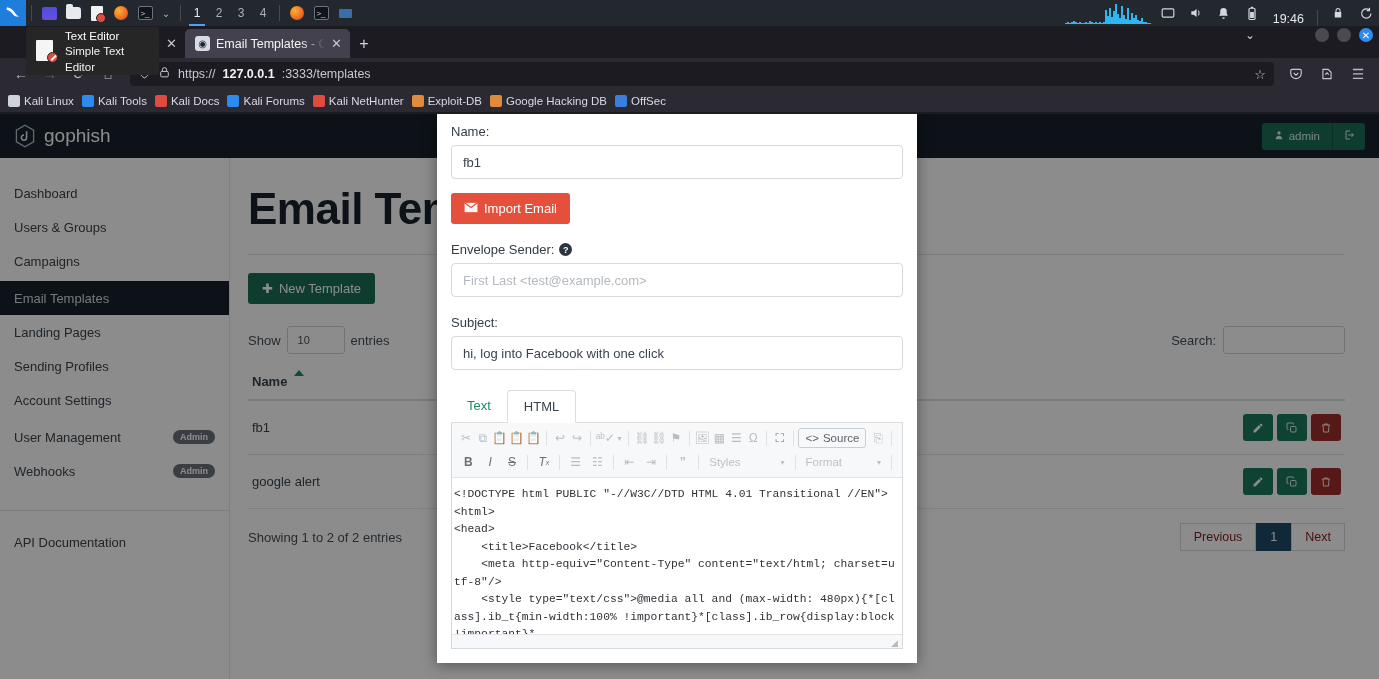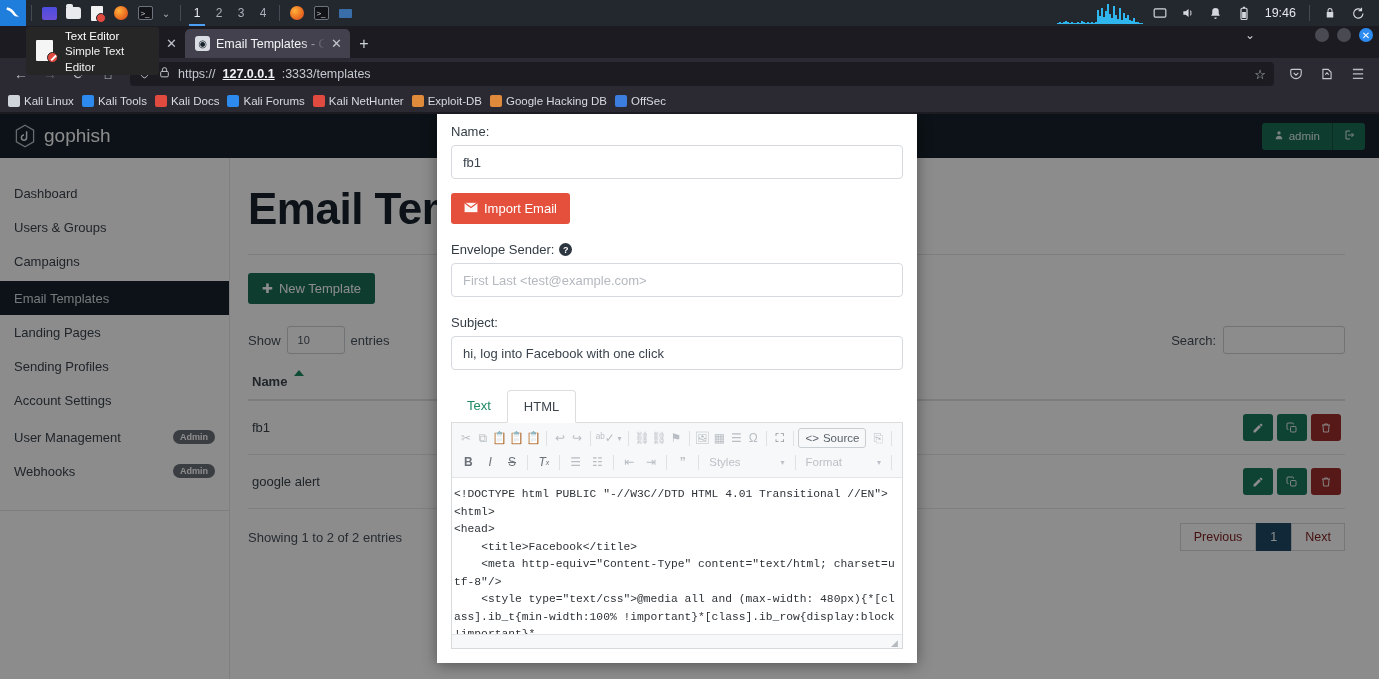--- a/index.html
+++ b/index.html
@@ -36,21 +36,21 @@
   .ico-fox { width: 14px; height: 14px; border-radius: 50%;
     background: radial-gradient(circle at 35% 35%, #ffb03a 0%, #ef7c27 45%, #d6431b 100%); }
   .ico-term { width: 15px; height: 14px; background: #111318; border: 1px solid #6d737d; border-radius: 2px;
      color:#d6d9de; font-size:8px; display:flex; align-items:center; justify-content:center;}
   .wkspaces { display: flex; align-items: center; height: 26px; }
   .wk { width: 22px; height: 26px; display: flex; align-items: center; justify-content: center;
         font-size: 12px; color: #a9b0ba; position: relative; }
   .wk.active { color: #eceff3; }
   .wk.active:after { content:""; position:absolute; bottom:0; left:3px; right:3px; height:2px; background:#4d9ef5; }
   .panel-spacer { flex: 1; }
-  .panel-right { display: flex; align-items: center; height: 26px; padding-right: 8px; gap: 2px; }
+  .panel-right { display: flex; align-items: flex-end; height: 26px; gap: 2px; }
   .tray-ico { width: 26px; height: 26px; display: flex; align-items: center; justify-content: center;
      color: #d4d8de; font-size: 13px; }
   .clock { font-size: 12.5px; color: #e4e7eb; padding: 0 6px; }
   .graph { width: 86px; height: 22px; position: relative; overflow: hidden; margin-right: 4px; }
   .graph i { position: absolute; bottom: 0; width: 2px; background: #2fb6ef; display: block; }
 
   
   #firefox {
     position: absolute; top: 26px; left: 0; width: 1379px; height: 653px;
     background: #1c1b22; z-index: 10;
@@ -76,21 +76,21 @@
   .ff-chevron { color: #c9cdd4; font-size: 12px; margin-right: 52px; }
 
   .ff-navbar { height: 32px; background: #2b2a33; display: flex; align-items: center;
      padding: 0 8px; gap: 3px; }
   .nav-btn { width: 26px; height: 26px; display: flex; align-items: center;
      justify-content: center; color: #b6bac1; font-size: 14px; }
   .nav-btn.disabled { color: #5d6067; }
   .urlbar { flex: 1; height: 24px; background: #1c1b22; border-radius: 4px;
      display: flex; align-items: center; padding: 0 8px; gap: 7px; margin: 0 6px;
      color: #c5c9d0; font-size: 12.5px; }
-  .urlbar .u-host { color: #f0f2f5; font-weight: bold; text-decoration: underline; }
+  .urlbar .u-host { color: #f0f2f5; font-weight: bold; }
   .urlbar .star { margin-left: auto; color: #c2c6cd; font-size: 13px; }
   .ff-right-icons { display: flex; align-items: center; gap: 5px; }
 
   .ff-bookmarks { height: 22px; background: #2b2a33; display: flex; align-items: center;
      padding: 0 8px; gap: 8px; font-size: 11.5px; color: #d7dae0; }
   .bm { display: flex; align-items: center; gap: 4px; }
   .bm .bico { width: 12px; height: 12px; display: inline-flex; align-items: center;
      justify-content: center; font-size: 9px; border-radius: 2px; }
 
   .ff-content { position: absolute; top: 88px; left: 0; right: 0; bottom: 0;
@@ -495,20 +495,23 @@
               <span>User Management</span>
               <span class="badge">Admin</span>
             </div>
             <div class="gp-nav-item">
               <span>Webhooks</span>
               <span class="badge">Admin</span>
             </div>
             <div class="gp-nav-gap"></div>
             <div class="gp-nav-div"></div>
             <div style="height: 10px;"></div>
+            <div class="gp-nav-item">
+              <span>API Documentation</span>
+            </div>
           </div>
 
         <div class="gp-main">
           <div class="gp-title">Email Templates</div>
           <div class="gp-hr"></div>
           <div class="btn-new">
             <span>✚</span>
             <span>New Template</span>
           </div>
 

